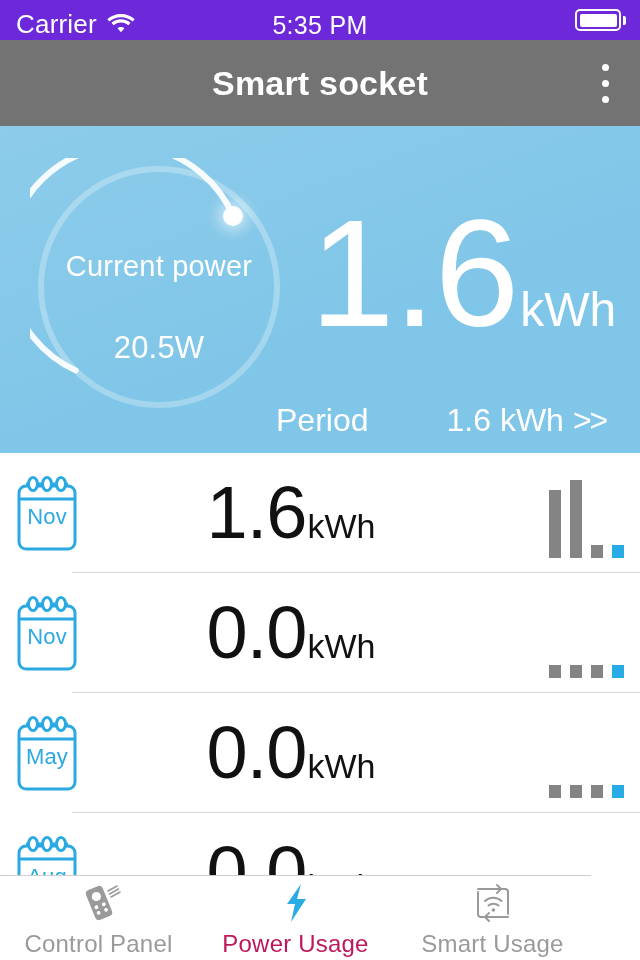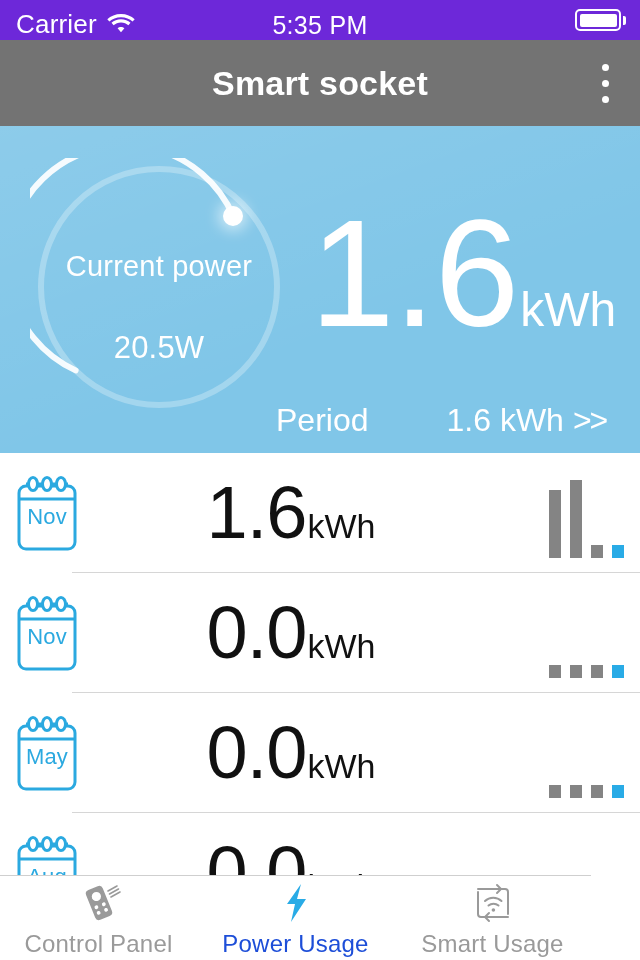--- a/index.html
+++ b/index.html
@@ -142,21 +142,21 @@
     position:absolute; bottom:0; left:0; width:591px; height:85px;
     background:#fff; border-top:1px solid #cfcfcf;
     display:flex;
   }
   .tab{
     flex:1; display:flex; flex-direction:column; align-items:center;
     justify-content:center; gap:6px; cursor:pointer; padding-top:4px;
   }
   .tab .t-ico{ height:42px; display:flex; align-items:center; justify-content:center; }
   .tab .t-lbl{ font-size:24px; color:#9a9a9a; letter-spacing:.2px; }
-  .tab.active .t-lbl{ color:#1d4ed8; }
+  .tab.active .t-lbl{ color:#be185d; }
 </style>
 </head>
 <body>
 
 <div id="phone">
 
   <div class="statusbar">
     <div class="sb-left">
       <span class="sb-carrier">Carrier</span>
       <span>

